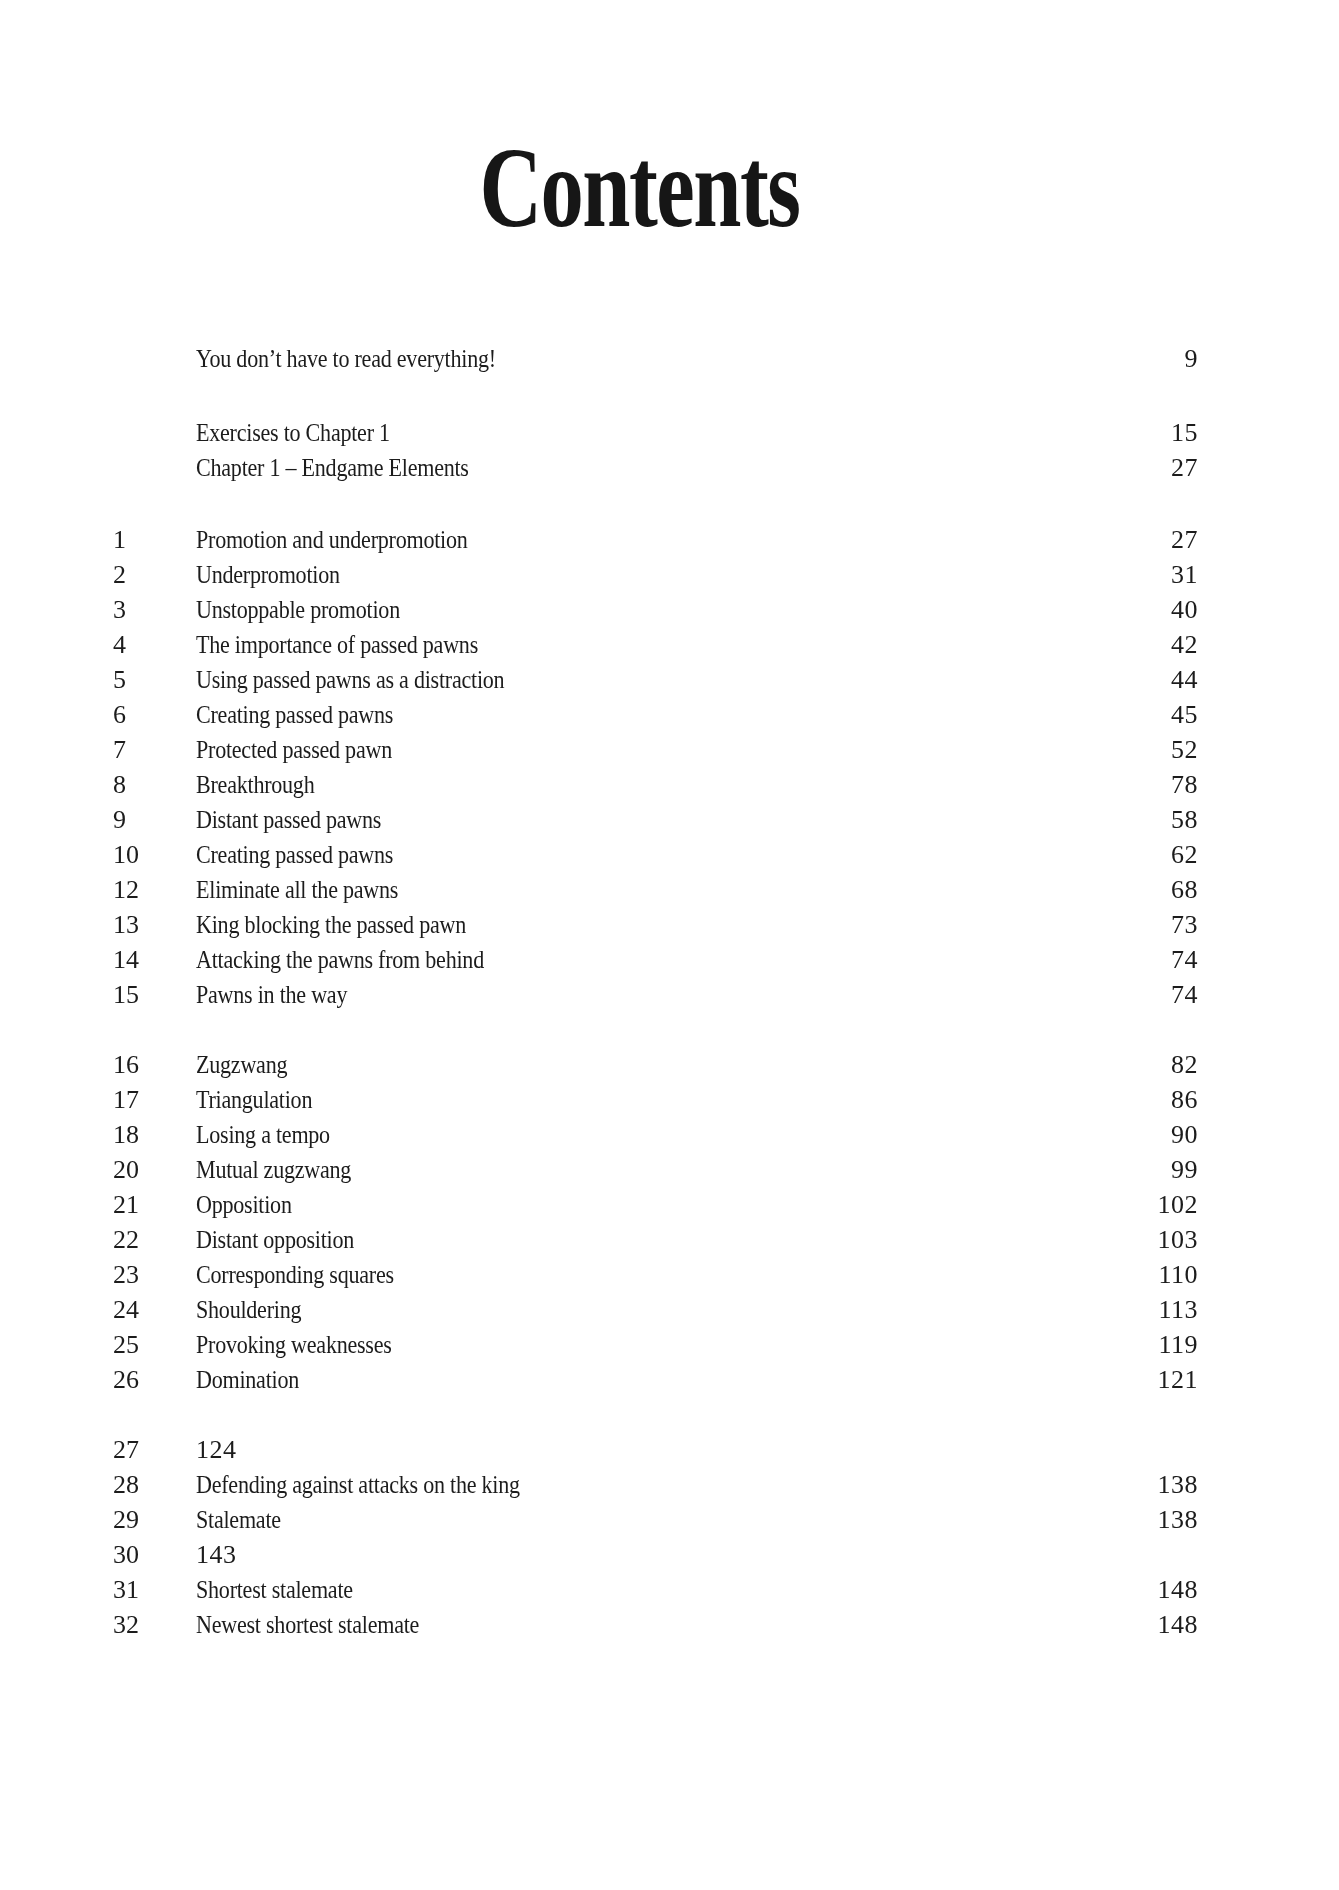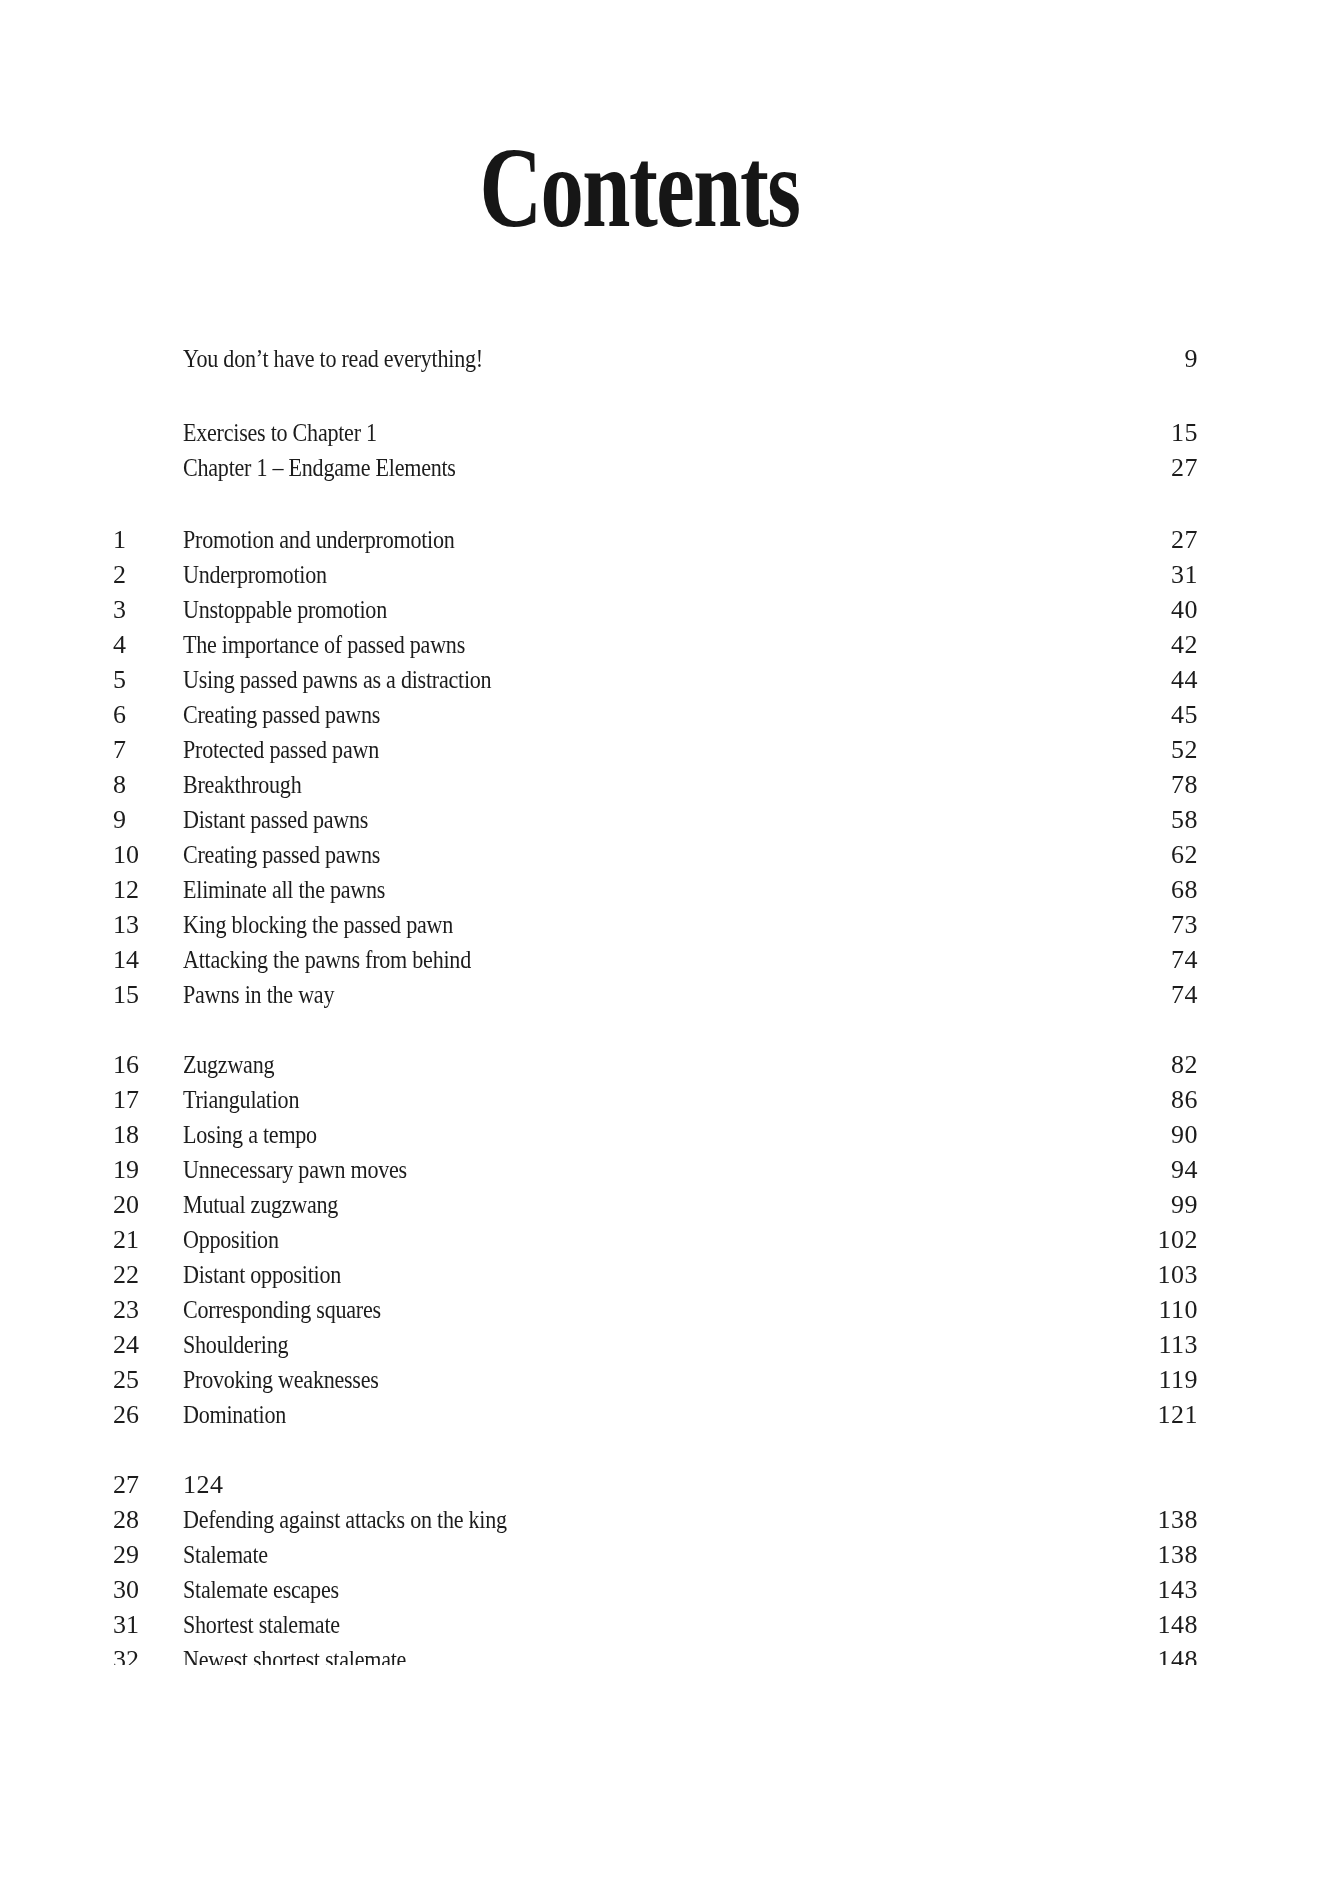--- a/index.html
+++ b/index.html
@@ -38,20 +38,21 @@
     position: absolute;
     top: 341px;
     left: 113px;
     width: 1085px;
     font-size: 26px;
     line-height: 35px;
   }
   .row {
     display: flex;
     align-items: flex-end;
+    gap: 13px;
   }
   .row .num {
     flex: 0 0 70px;
     width: 70px;
   }
   .row .label {
     flex: 1 1 auto;
     white-space: nowrap;
     overflow: visible;
   }
@@ -178,25 +179,20 @@
         <span class="num">17</span>
         <span class="label"><span class="squeeze">Triangulation</span></span>
         <span class="pg">86</span>
       </div>
       <div class="row">
         <span class="num">18</span>
         <span class="label"><span class="squeeze">Losing a tempo</span></span>
         <span class="pg">90</span>
       </div>
       <div class="row">
-        <span class="num">19</span>
-        <span class="label"><span class="squeeze">Unnecessary pawn moves</span></span>
-        <span class="pg">94</span>
-      </div>
-      <div class="row">
         <span class="num">20</span>
         <span class="label"><span class="squeeze">Mutual zugzwang</span></span>
         <span class="pg">99</span>
       </div>
       <div class="row">
         <span class="num">21</span>
         <span class="label"><span class="squeeze">Opposition</span></span>
         <span class="pg">102</span>
       </div>
       <div class="row">
@@ -234,21 +230,20 @@
         <span class="label"><span class="squeeze">Defending against attacks on the king</span></span>
         <span class="pg">138</span>
       </div>
       <div class="row">
         <span class="num">29</span>
         <span class="label"><span class="squeeze">Stalemate</span></span>
         <span class="pg">138</span>
       </div>
       <div class="row">
         <span class="num">30</span>
-        <span class="label"><span class="squeeze">Stalemate escapes</span></span>
         <span class="pg">143</span>
       </div>
       <div class="row">
         <span class="num">31</span>
         <span class="label"><span class="squeeze">Shortest stalemate</span></span>
         <span class="pg">148</span>
       </div>
       <div class="row">
         <span class="num">32</span>
         <span class="label"><span class="squeeze">Newest shortest stalemate</span></span>

